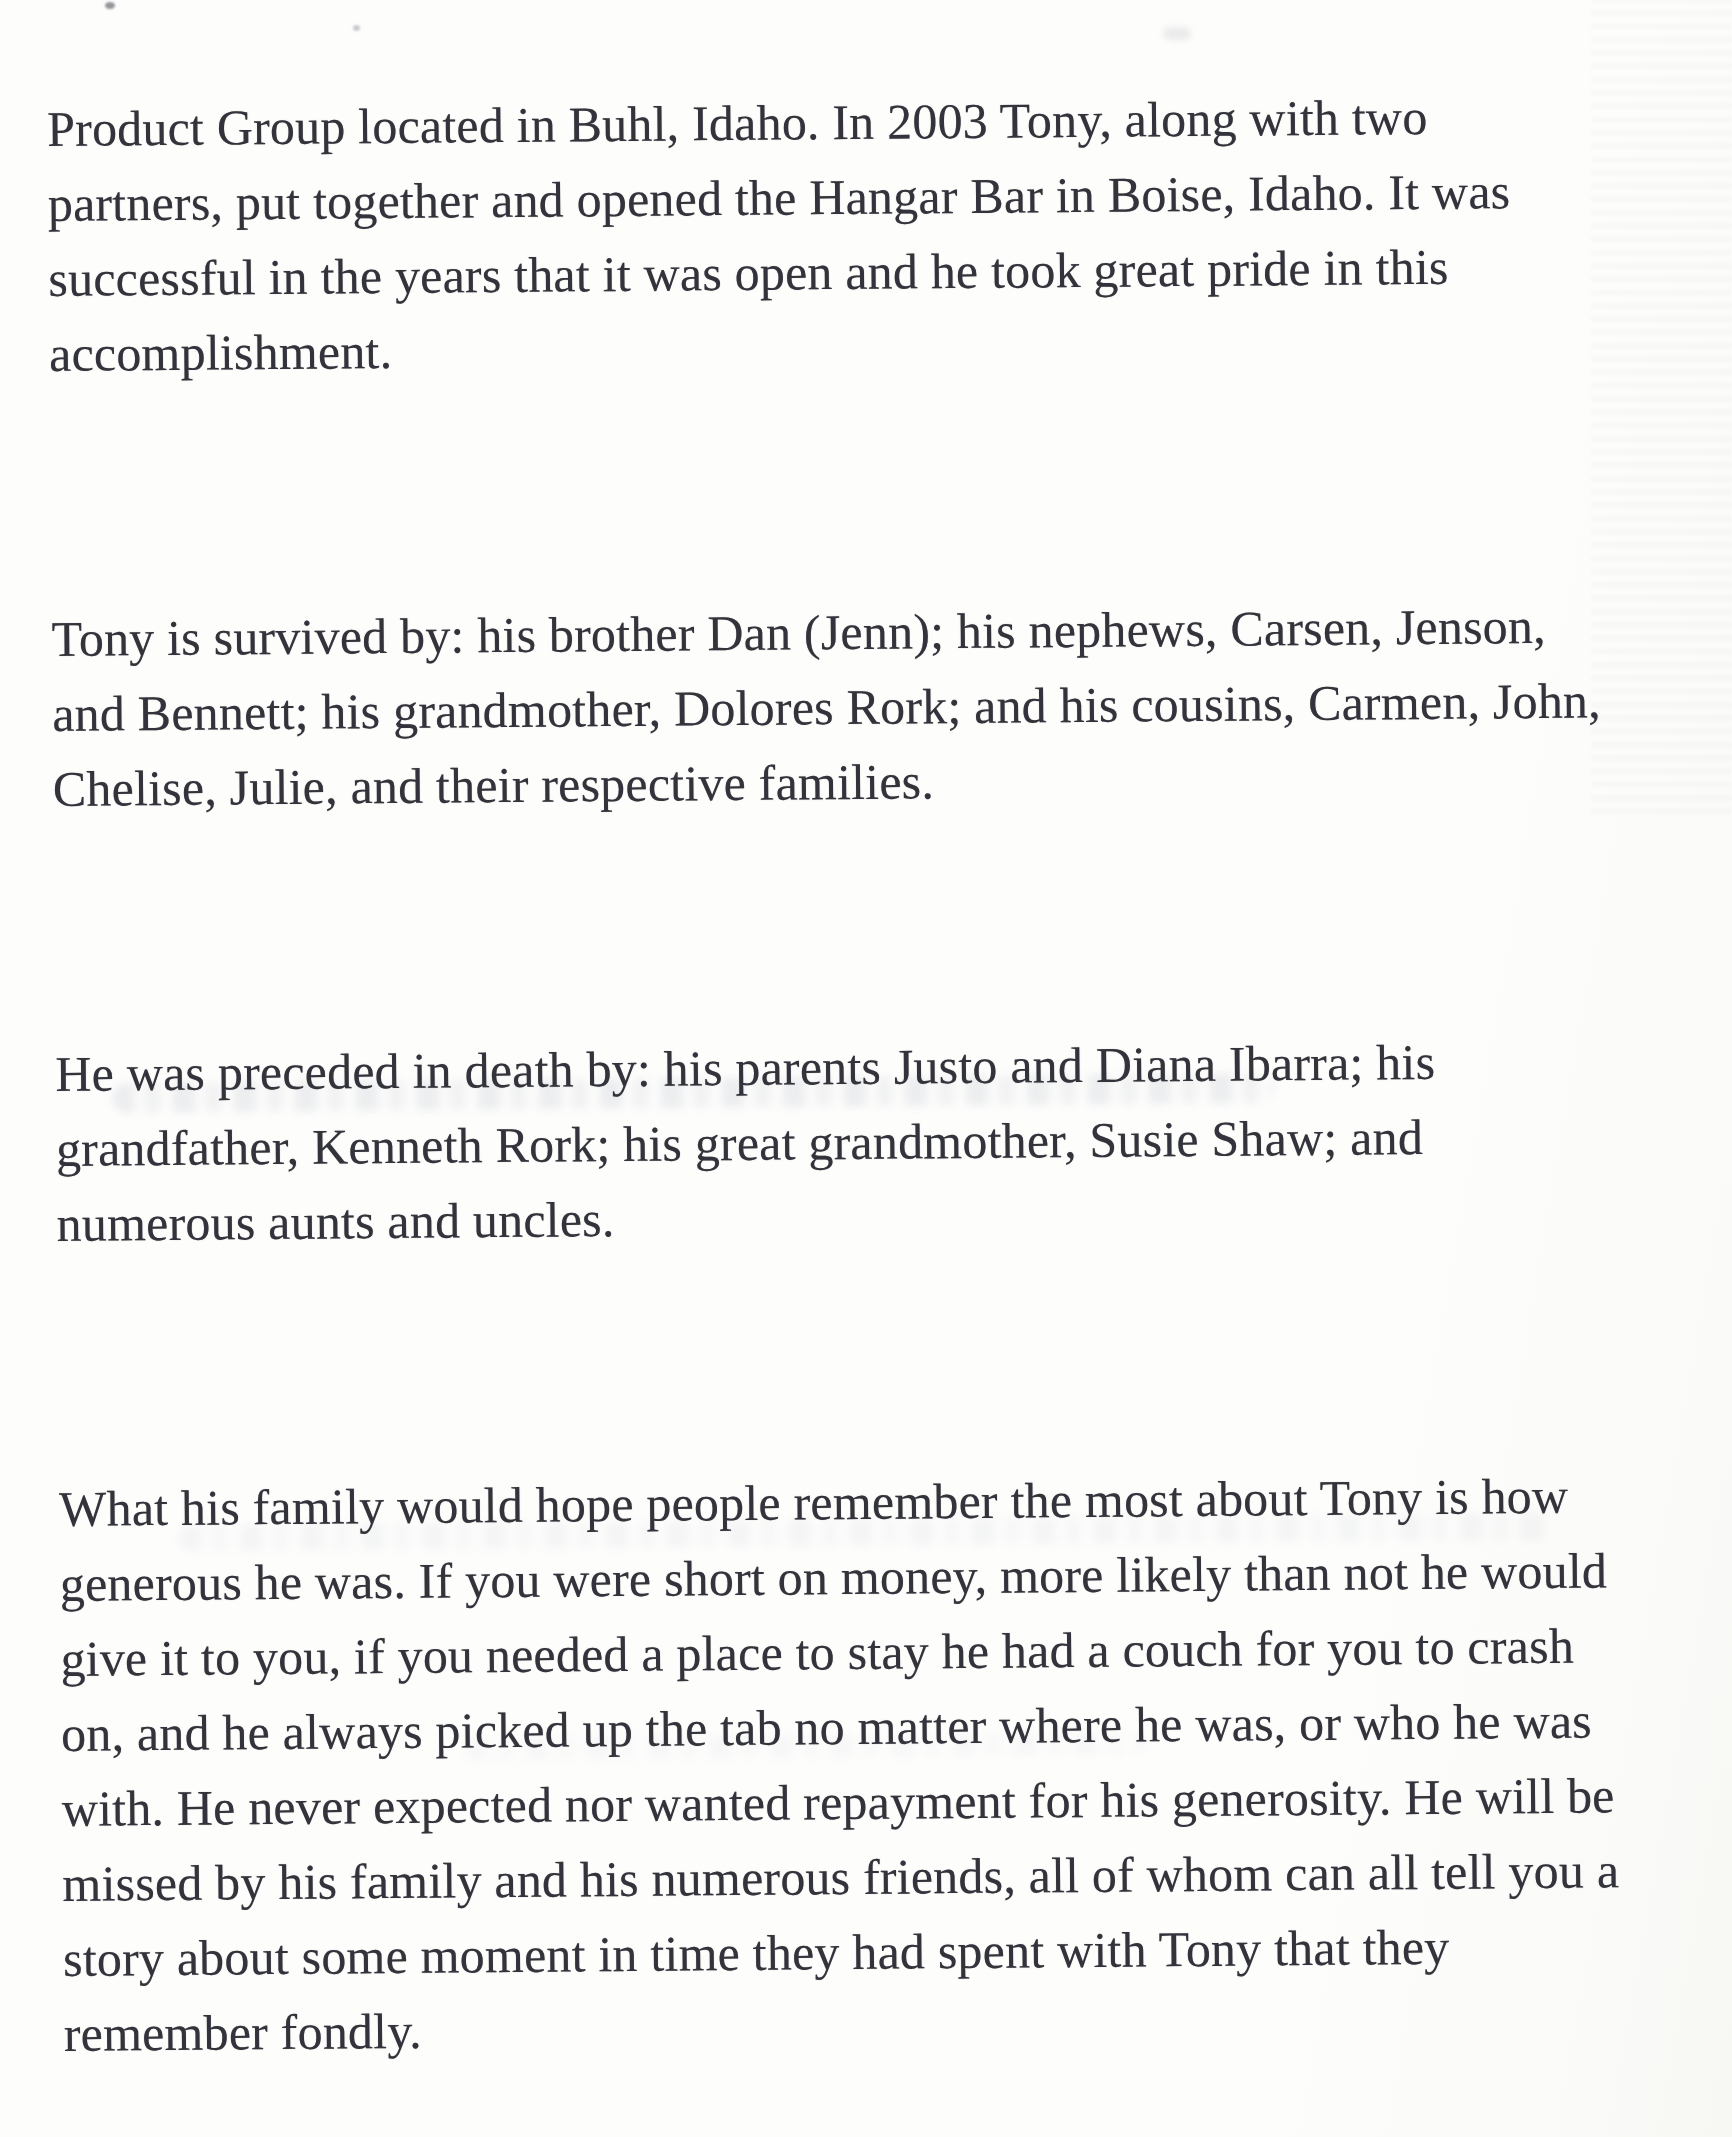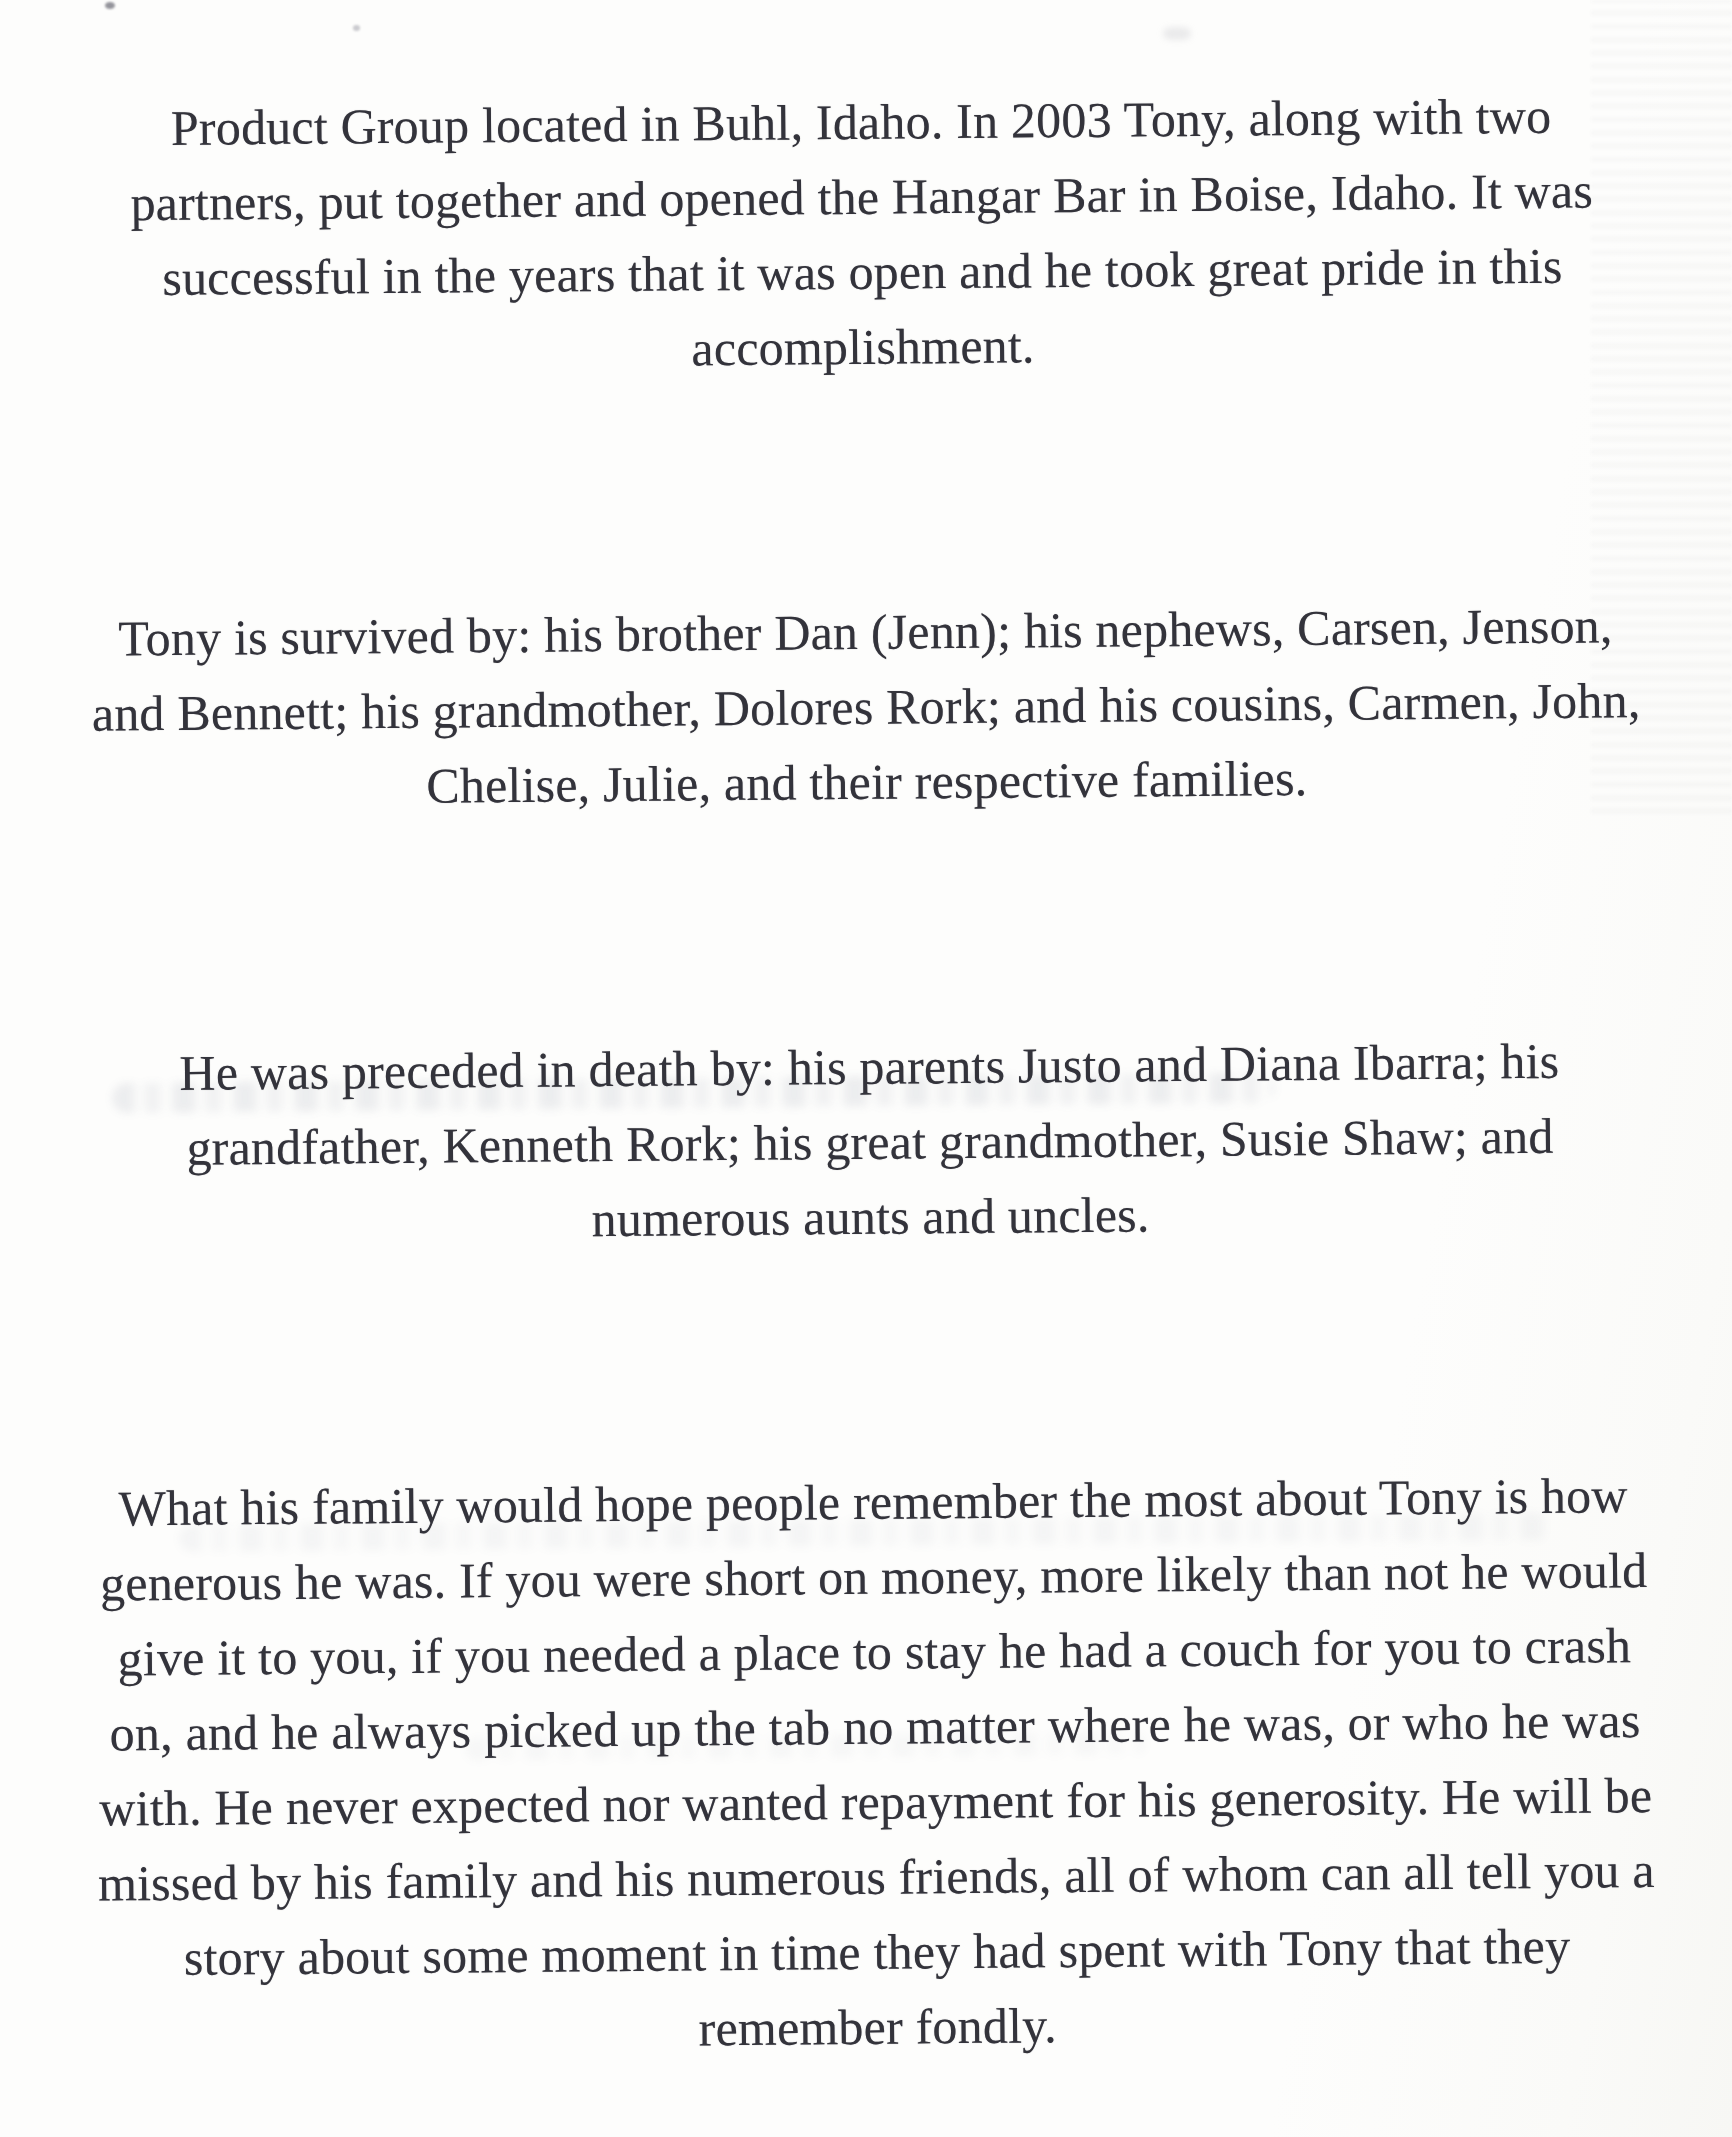--- a/index.html
+++ b/index.html
@@ -16,21 +16,20 @@
     font-family: "Liberation Serif", "DejaVu Serif", serif;
   }
   .page {
     position: relative;
     width: 1732px;
     height: 2137px;
     overflow: hidden;
     background:
       linear-gradient(100deg, var(--paper) 0%, var(--paper) 78%, #fafaf8 92%, #f7f7f4 100%);
     color: var(--ink);
-    text-align: center;
   }
   
   .text-block {
     position: absolute;
     left: 46px;
     top: 0;
     width: 1628px;
     padding-top: 16.6px;
     transform: rotate(-0.5deg);
     transform-origin: 0 0;

